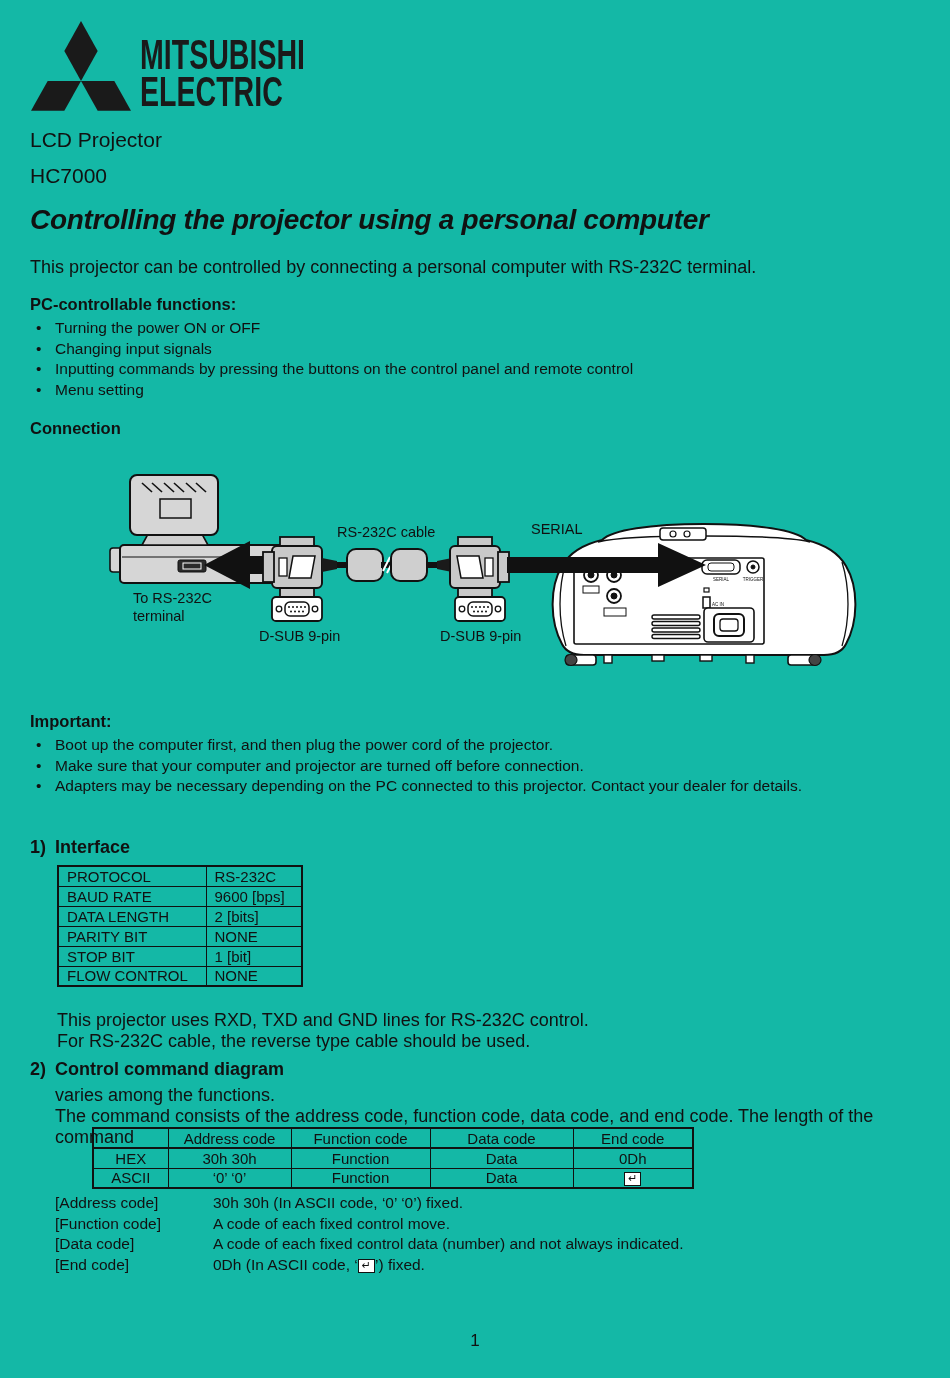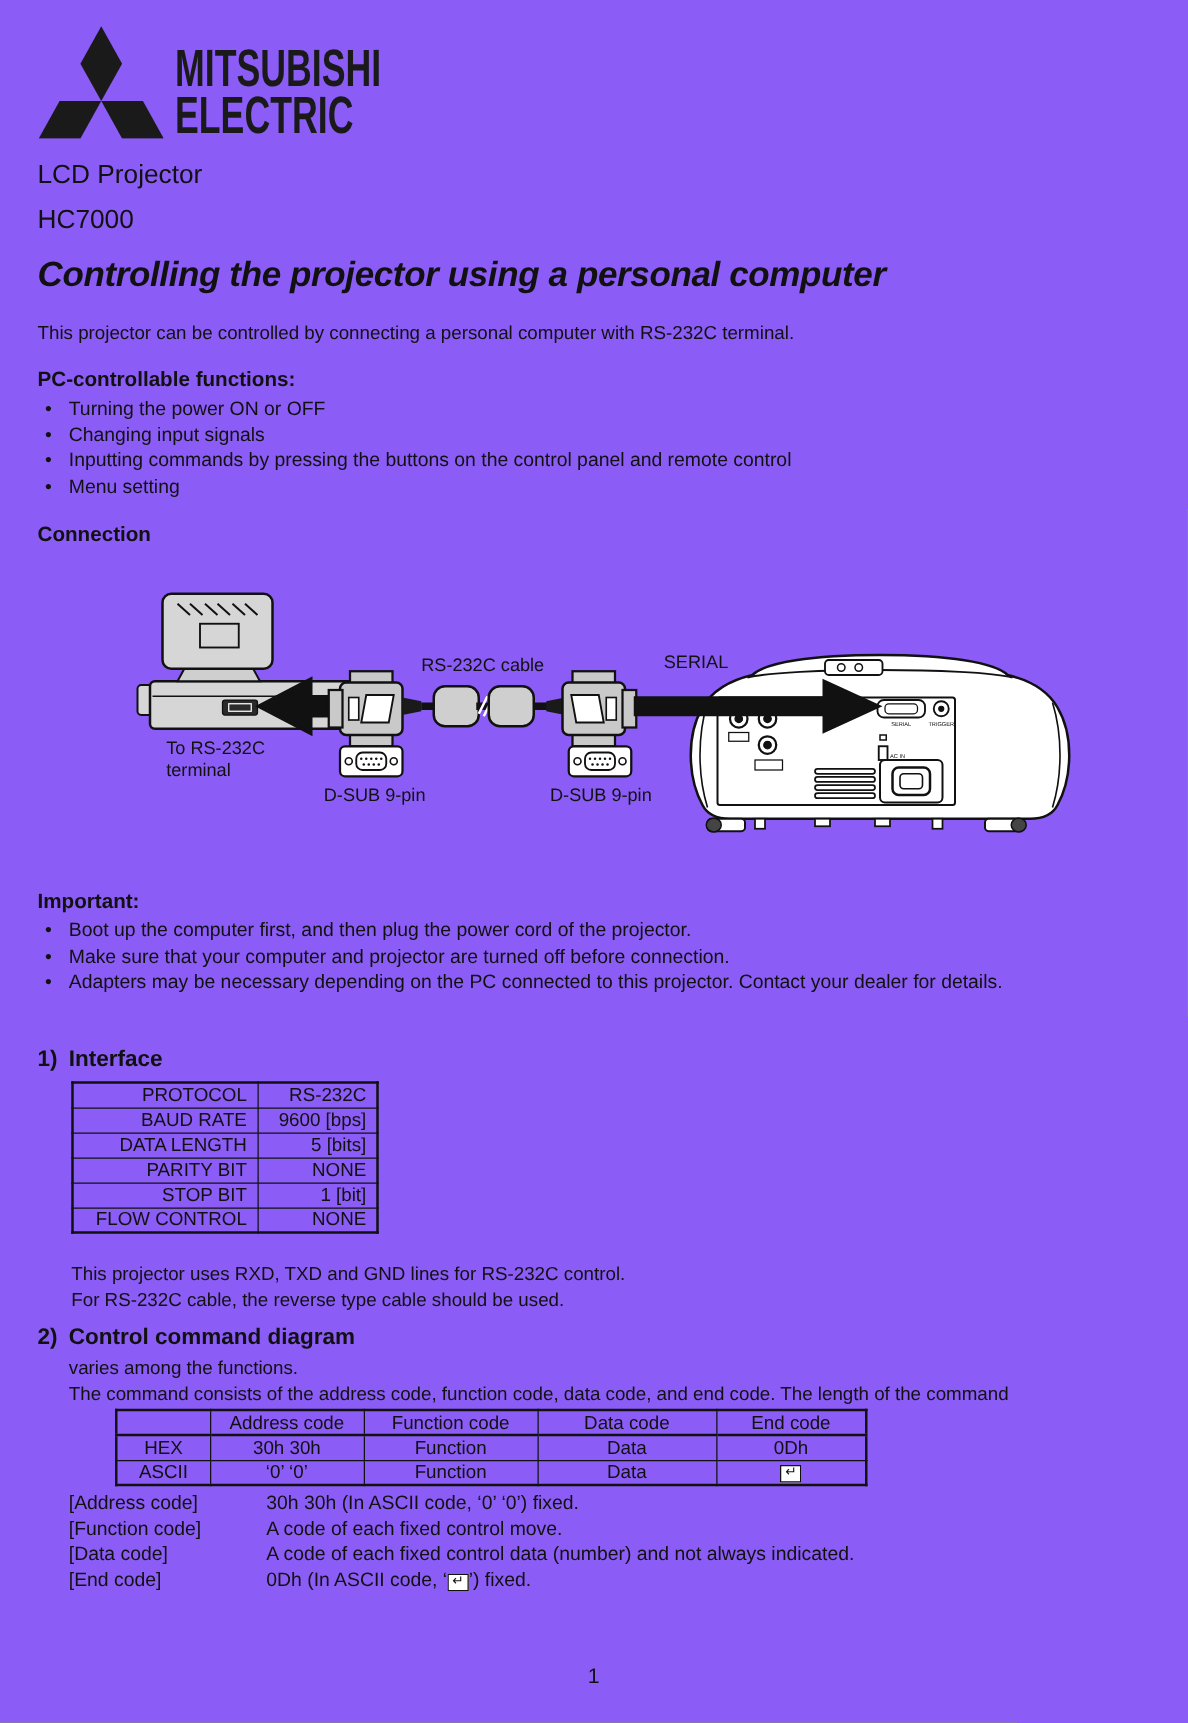--- a/index.html
+++ b/index.html
@@ -1,51 +1,51 @@
 <!DOCTYPE html>
 <html><head>
 <meta charset="utf-8">
 <style>
   * { margin:0; padding:0; box-sizing:border-box; }
   html,body { background:#888; }
   .page {
-    position:relative; width:950px; height:1378px; background:#8b5cf6;
+    position:relative; width:950px; height:1378px; background:#14b8a6;
     margin:0 auto; overflow:hidden;
     font-family:"Liberation Sans","DejaVu Sans",sans-serif; color:#111;
   }
   .abs { position:absolute; }
   
   .brand-logo { position:absolute; left:31px; top:21px; }
   .brand-text { position:absolute; left:140px; top:36px; }
   .brand-line {
     font-size:42px; font-weight:bold; line-height:37px; color:#1a1a1a;
     transform:scaleX(0.68); transform-origin:left top; white-space:nowrap;
   }
   .product-type { position:absolute; left:30px; top:128px; font-size:21px; }
   .product-model { position:absolute; left:30px; top:164px; font-size:21px; }
   .doc-title {
     position:absolute; left:30px; top:204px; font-size:28px; font-weight:bold;
     font-style:italic; letter-spacing:-0.3px; white-space:nowrap;
   }
-  .body-text { font-size:15px; line-height:20.5px; }
+  .body-text { font-size:18px; line-height:20.5px; }
   .intro { position:absolute; left:30px; top:257px; }
   .sec-heading { position:absolute; left:30px; font-size:16.5px; font-weight:bold; }
   .blist { position:absolute; left:30px; list-style:none; }
   .blist li { position:relative; padding-left:25px; font-size:15.5px; line-height:20.5px; }
   .blist li::before { content:"\2022"; position:absolute; left:6px; top:0; }
   .blist .subline { padding-left:25px; font-size:15.5px; line-height:20.5px; }
   .num-heading { position:absolute; left:30px; font-size:18px; font-weight:bold; }
   .num-heading .htxt { margin-left:9px; }
   
   .if-table { position:absolute; left:57px; top:865px; border-collapse:collapse; }
   .if-table td {
     border:1px solid #111; font-size:15px; height:20px; padding:0 8px;
     vertical-align:middle; white-space:nowrap;
   }
-  .if-table { border:2px solid #111;text-align:right; }
+  .if-table { border:2px solid #111; }
   .if-table td.c1 { width:148px; }
   .if-table td.c2 { width:96px; }
   .if-notes { position:absolute; left:57px; top:1010px; }
   
   .cmd-table { position:absolute; left:55px; top:1127px; border-collapse:collapse; border:2px solid #111;margin-left:37px; }
   .cmd-table td, .cmd-table th {
     border:1px solid #111; font-size:15px; font-weight:normal; height:20px;
     text-align:center; vertical-align:middle; padding:0 4px;
   }
   .cmd-table thead th { border-bottom:2px solid #111; }
@@ -258,21 +258,21 @@
       <tr>
           <td class="c1">PROTOCOL</td>
           <td class="c2">RS-232C</td>
         </tr>
       <tr>
           <td class="c1">BAUD RATE</td>
           <td class="c2">9600 [bps]</td>
         </tr>
       <tr>
           <td class="c1">DATA LENGTH</td>
-          <td class="c2">5 [bits]</td>
+          <td class="c2">2 [bits]</td>
         </tr>
       <tr>
           <td class="c1">PARITY BIT</td>
           <td class="c2">NONE</td>
         </tr>
       <tr>
           <td class="c1">STOP BIT</td>
           <td class="c2">1 [bit]</td>
         </tr>
       <tr>

